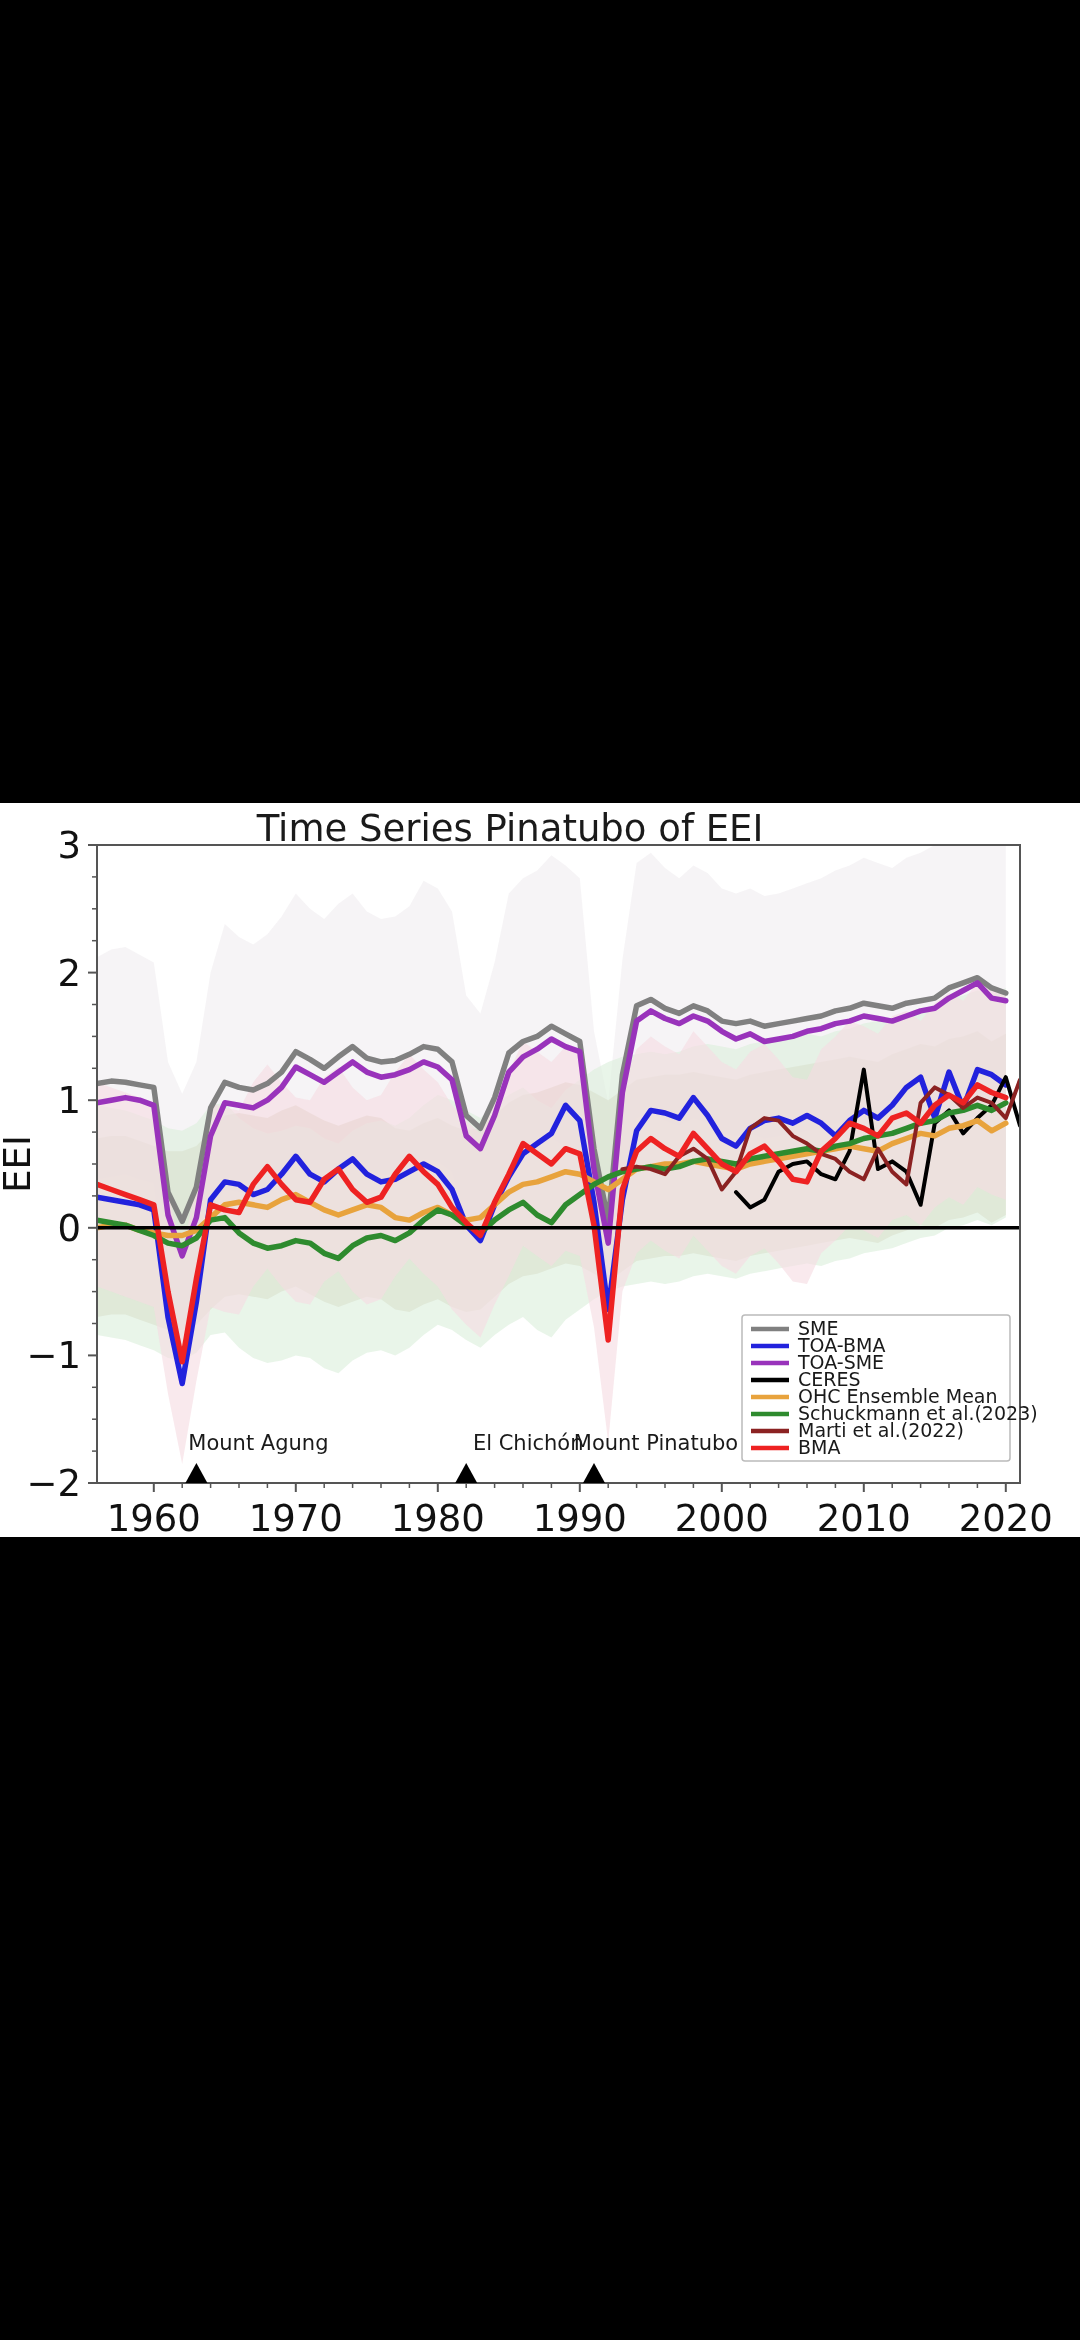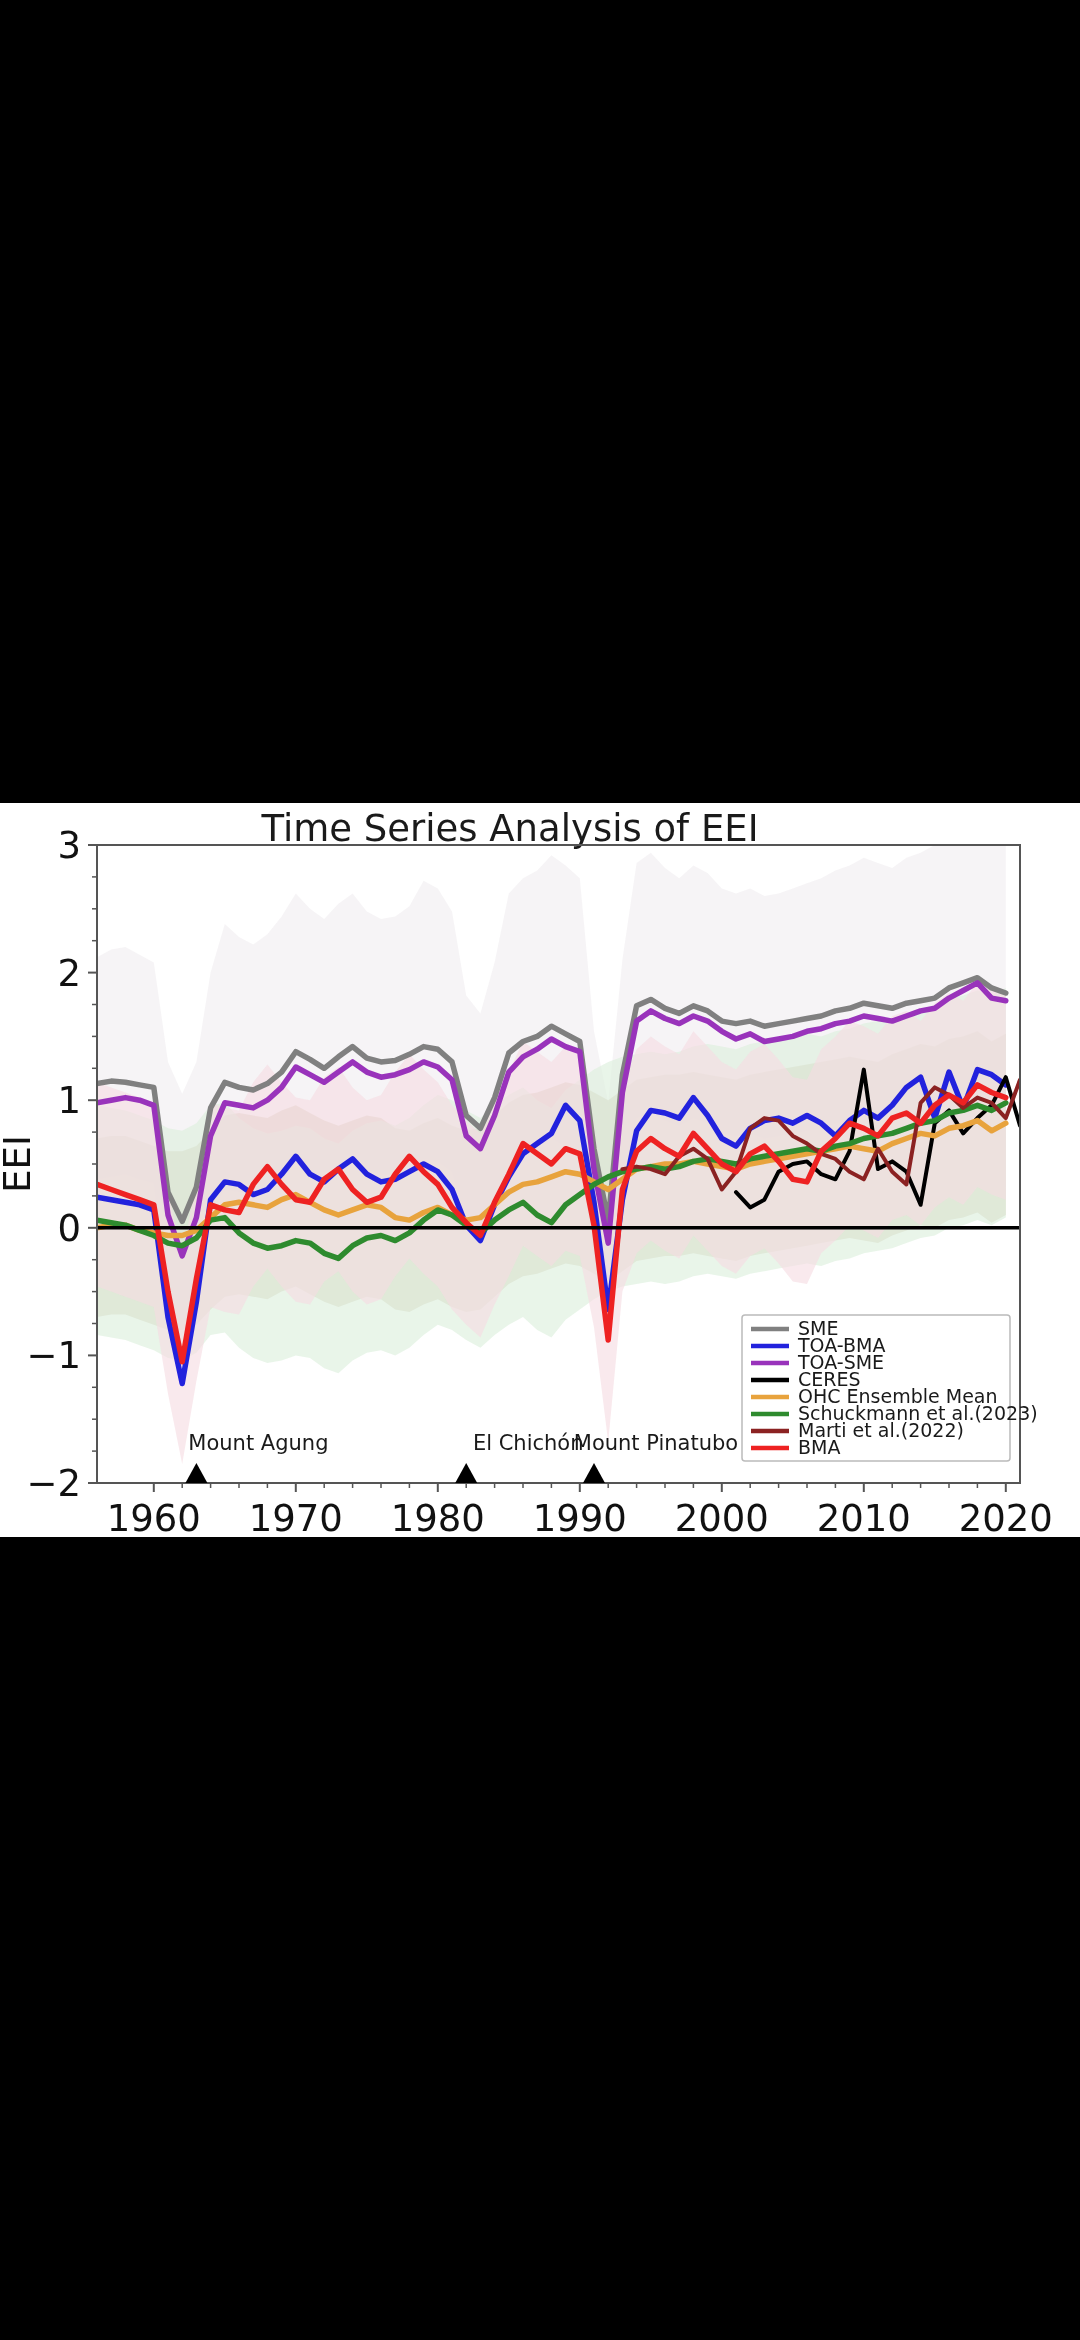--- a/index.html
+++ b/index.html
@@ -14,21 +14,21 @@
   .axis-lbl{font-size:37px;fill:#111;font-family:"DejaVu Sans",sans-serif;text-anchor:middle;}
   .ann-lbl{font-size:21px;fill:#1a1a1a;font-family:"DejaVu Sans",sans-serif;text-anchor:middle;}
   .legend-lbl{font-size:19px;fill:#1a1a1a;font-family:"DejaVu Sans",sans-serif;
      dominant-baseline:middle;}
 </style>
 </head>
 <body>
 
 <div id="screen">
   <div id="figure">
-    <div id="chart-title">Time Series Analysis of EEI</div>
+    <div id="chart-title">Time Series Pinatubo of EEI</div>
     <svg id="plot-svg" viewBox="0 0 1080 734" preserveAspectRatio="none">
       <g id="g-bands">
           <defs>
             <clipPath id="clip">
               <rect x="97" y="42" width="923" height="638"></rect>
             </clipPath>
           </defs>
           <path d="M97.0,154.3 L111.2,146.6 L125.4,144.1 L139.6,151.7 L153.8,159.4 L168.0,258.9 L182.2,290.8 L196.4,258.9 L210.6,169.6 L224.8,121.1 L239.0,133.9 L253.2,141.5 L267.4,131.3 L281.6,113.5 L295.8,90.5 L310.0,105.8 L324.2,116.0 L338.4,100.7 L352.6,90.5 L366.8,108.4 L381.0,116.0 L395.2,113.5 L409.4,103.2 L423.6,77.7 L437.8,85.4 L452.0,108.4 L466.2,192.6 L480.4,210.4 L494.6,159.4 L508.8,90.5 L523.0,75.2 L537.2,67.5 L551.4,52.2 L565.6,62.4 L579.8,75.2 L594.0,228.3 L608.2,299.8 L622.4,156.8 L636.6,59.9 L650.8,49.7 L665.0,65.0 L679.2,75.2 L693.4,62.4 L707.6,70.1 L721.8,85.4 L736.0,90.5 L750.2,85.4 L764.4,93.0 L778.6,90.5 L792.8,85.4 L807.0,80.3 L821.2,75.2 L835.4,67.5 L849.6,62.4 L863.8,54.8 L878.0,59.9 L892.2,65.0 L906.4,54.8 L920.6,49.7 L934.8,42.0 L949.0,29.2 L963.2,21.6 L977.4,13.9 L991.6,29.2 L1005.8,36.9 L1005.8,302.3 L991.6,297.2 L977.4,287.0 L963.2,292.1 L949.0,297.2 L934.8,307.4 L920.6,310.0 L906.4,312.5 L892.2,317.6 L878.0,315.1 L863.8,312.5 L849.6,317.6 L835.4,320.2 L821.2,325.3 L807.0,327.8 L792.8,330.4 L778.6,332.9 L764.4,335.5 L750.2,330.4 L736.0,332.9 L721.8,330.4 L707.6,320.2 L693.4,315.1 L679.2,322.7 L665.0,317.6 L650.8,310.0 L636.6,315.1 L622.4,384.0 L608.2,520.5 L594.0,456.7 L579.8,350.8 L565.6,343.1 L551.4,335.5 L537.2,345.7 L523.0,350.8 L508.8,361.0 L494.6,401.8 L480.4,431.2 L466.2,418.4 L452.0,368.7 L437.8,358.4 L423.6,355.9 L409.4,363.6 L395.2,371.2 L381.0,371.2 L366.8,366.1 L352.6,355.9 L338.4,366.1 L324.2,373.8 L310.0,368.7 L295.8,361.0 L281.6,376.3 L267.4,386.5 L253.2,391.6 L239.0,389.1 L224.8,386.5 L210.6,412.0 L196.4,501.4 L182.2,533.3 L168.0,501.4 L153.8,380.1 L139.6,376.3 L125.4,371.2 L111.2,373.8 L97.0,376.3 Z" fill="#f0eef0" fill-opacity="0.62" stroke="none" clip-path="url(#clip)"></path>
           <path d="M97.0,335.5 L111.2,332.9 L125.4,332.9 L139.6,338.0 L153.8,343.1 L168.0,348.2 L182.2,348.2 L196.4,343.1 L210.6,327.8 L224.8,312.5 L239.0,310.0 L253.2,312.5 L267.4,315.1 L281.6,307.4 L295.8,302.3 L310.0,310.0 L324.2,317.6 L338.4,322.7 L352.6,317.6 L366.8,312.5 L381.0,315.1 L395.2,325.3 L409.4,327.8 L423.6,320.2 L437.8,315.1 L452.0,322.7 L466.2,327.8 L480.4,325.3 L494.6,312.5 L508.8,299.8 L523.0,292.1 L537.2,289.5 L551.4,284.4 L565.6,279.3 L579.8,281.9 L594.0,289.5 L608.2,297.2 L622.4,287.0 L636.6,276.8 L650.8,274.2 L665.0,271.7 L679.2,271.7 L693.4,269.1 L707.6,271.7 L721.8,274.2 L736.0,276.8 L750.2,271.7 L764.4,269.1 L778.6,266.6 L792.8,264.0 L807.0,261.5 L821.2,258.9 L835.4,256.4 L849.6,253.8 L863.8,256.4 L878.0,258.9 L892.2,251.3 L906.4,246.2 L920.6,241.1 L934.8,243.6 L949.0,236.0 L963.2,233.4 L977.4,228.3 L991.6,238.5 L1005.8,230.8 L1005.8,412.0 L991.6,419.7 L977.4,409.5 L963.2,414.6 L949.0,417.1 L934.8,424.8 L920.6,422.2 L906.4,427.4 L892.2,432.5 L878.0,440.1 L863.8,437.6 L849.6,435.0 L835.4,437.6 L821.2,440.1 L807.0,442.7 L792.8,445.2 L778.6,447.8 L764.4,450.3 L750.2,452.9 L736.0,458.0 L721.8,455.4 L707.6,452.9 L693.4,450.3 L679.2,452.9 L665.0,452.9 L650.8,455.4 L636.6,458.0 L622.4,468.2 L608.2,478.4 L594.0,470.7 L579.8,463.1 L565.6,460.5 L551.4,465.6 L537.2,470.7 L523.0,473.3 L508.8,480.9 L494.6,493.7 L480.4,506.5 L466.2,509.0 L452.0,503.9 L437.8,496.3 L423.6,501.4 L409.4,509.0 L395.2,506.5 L381.0,496.3 L366.8,493.7 L352.6,498.8 L338.4,503.9 L324.2,498.8 L310.0,491.2 L295.8,483.5 L281.6,488.6 L267.4,496.3 L253.2,493.7 L239.0,491.2 L224.8,493.7 L210.6,506.5 L196.4,521.8 L182.2,526.9 L168.0,526.9 L153.8,521.8 L139.6,516.7 L125.4,511.6 L111.2,511.6 L97.0,514.1 Z" fill="#d6cbb8" fill-opacity="0.62" stroke="none" clip-path="url(#clip)"></path>
           <path d="M97.0,302.3 L111.2,304.9 L125.4,307.4 L139.6,312.5 L153.8,317.6 L168.0,325.3 L182.2,327.8 L196.4,320.2 L210.6,302.3 L224.8,299.8 L239.0,315.1 L253.2,325.3 L267.4,330.4 L281.6,327.8 L295.8,322.7 L310.0,325.3 L324.2,335.5 L338.4,340.6 L352.6,327.8 L366.8,320.2 L381.0,317.6 L395.2,322.7 L409.4,315.1 L423.6,302.3 L437.8,292.1 L452.0,297.2 L466.2,307.4 L480.4,315.1 L494.6,302.3 L508.8,292.1 L523.0,284.4 L537.2,297.2 L551.4,304.9 L565.6,287.0 L579.8,276.8 L594.0,266.6 L608.2,258.9 L622.4,253.8 L636.6,251.3 L650.8,248.7 L665.0,251.3 L679.2,248.7 L693.4,243.6 L707.6,241.1 L721.8,243.6 L736.0,246.2 L750.2,241.1 L764.4,238.5 L778.6,236.0 L792.8,233.4 L807.0,230.8 L821.2,233.4 L835.4,228.3 L849.6,225.7 L863.8,220.6 L878.0,218.1 L892.2,215.5 L906.4,210.4 L920.6,205.3 L934.8,202.8 L949.0,195.1 L963.2,192.6 L977.4,187.5 L991.6,192.6 L1005.8,184.9 L1005.8,414.6 L991.6,422.2 L977.4,417.1 L963.2,422.2 L949.0,424.8 L934.8,432.5 L920.6,435.0 L906.4,440.1 L892.2,445.2 L878.0,447.8 L863.8,450.3 L849.6,455.4 L835.4,458.0 L821.2,463.1 L807.0,460.5 L792.8,463.1 L778.6,465.6 L764.4,468.2 L750.2,470.7 L736.0,475.8 L721.8,473.3 L707.6,470.7 L693.4,473.3 L679.2,478.4 L665.0,480.9 L650.8,478.4 L636.6,480.9 L622.4,483.5 L608.2,488.6 L594.0,496.3 L579.8,506.5 L565.6,516.7 L551.4,534.5 L537.2,526.9 L523.0,514.1 L508.8,521.8 L494.6,532.0 L480.4,544.7 L466.2,537.1 L452.0,526.9 L437.8,521.8 L423.6,532.0 L409.4,544.7 L395.2,552.4 L381.0,547.3 L366.8,549.8 L352.6,557.5 L338.4,570.3 L324.2,565.2 L310.0,555.0 L295.8,552.4 L281.6,557.5 L267.4,560.1 L253.2,555.0 L239.0,544.7 L224.8,529.4 L210.6,532.0 L196.4,549.8 L182.2,557.5 L168.0,555.0 L153.8,547.3 L139.6,542.2 L125.4,537.1 L111.2,534.5 L97.0,532.0 Z" fill="#dcefdc" fill-opacity="0.62" stroke="none" clip-path="url(#clip)"></path>

